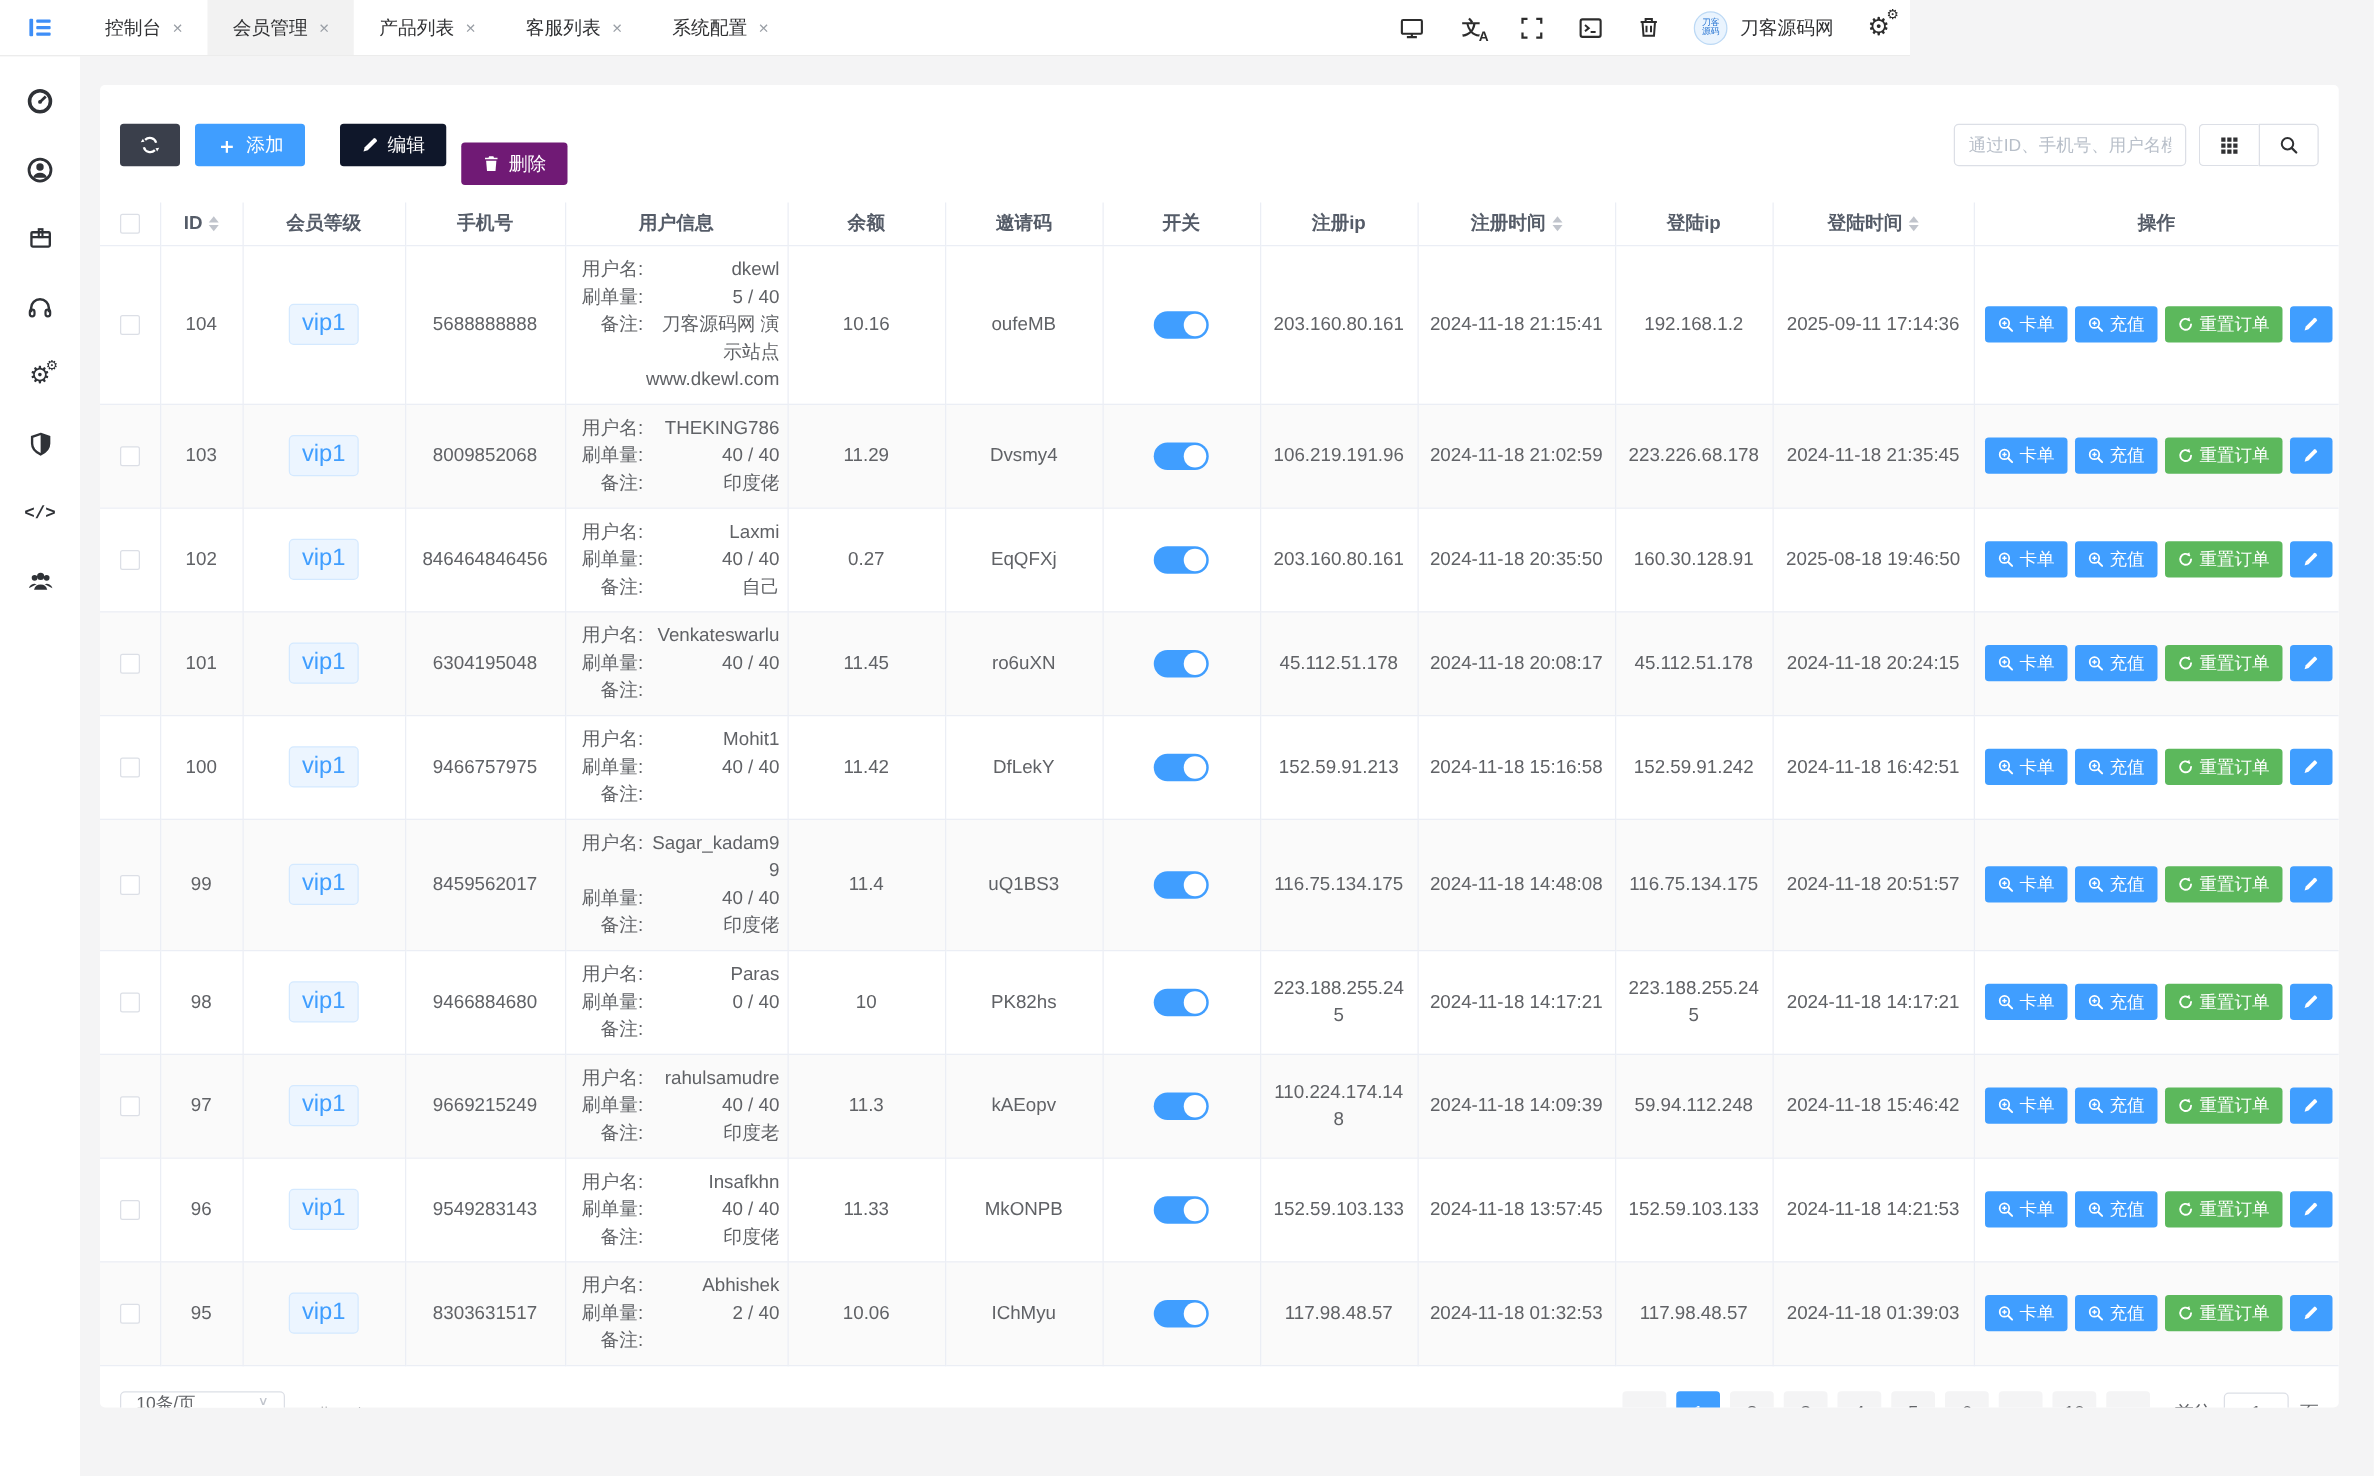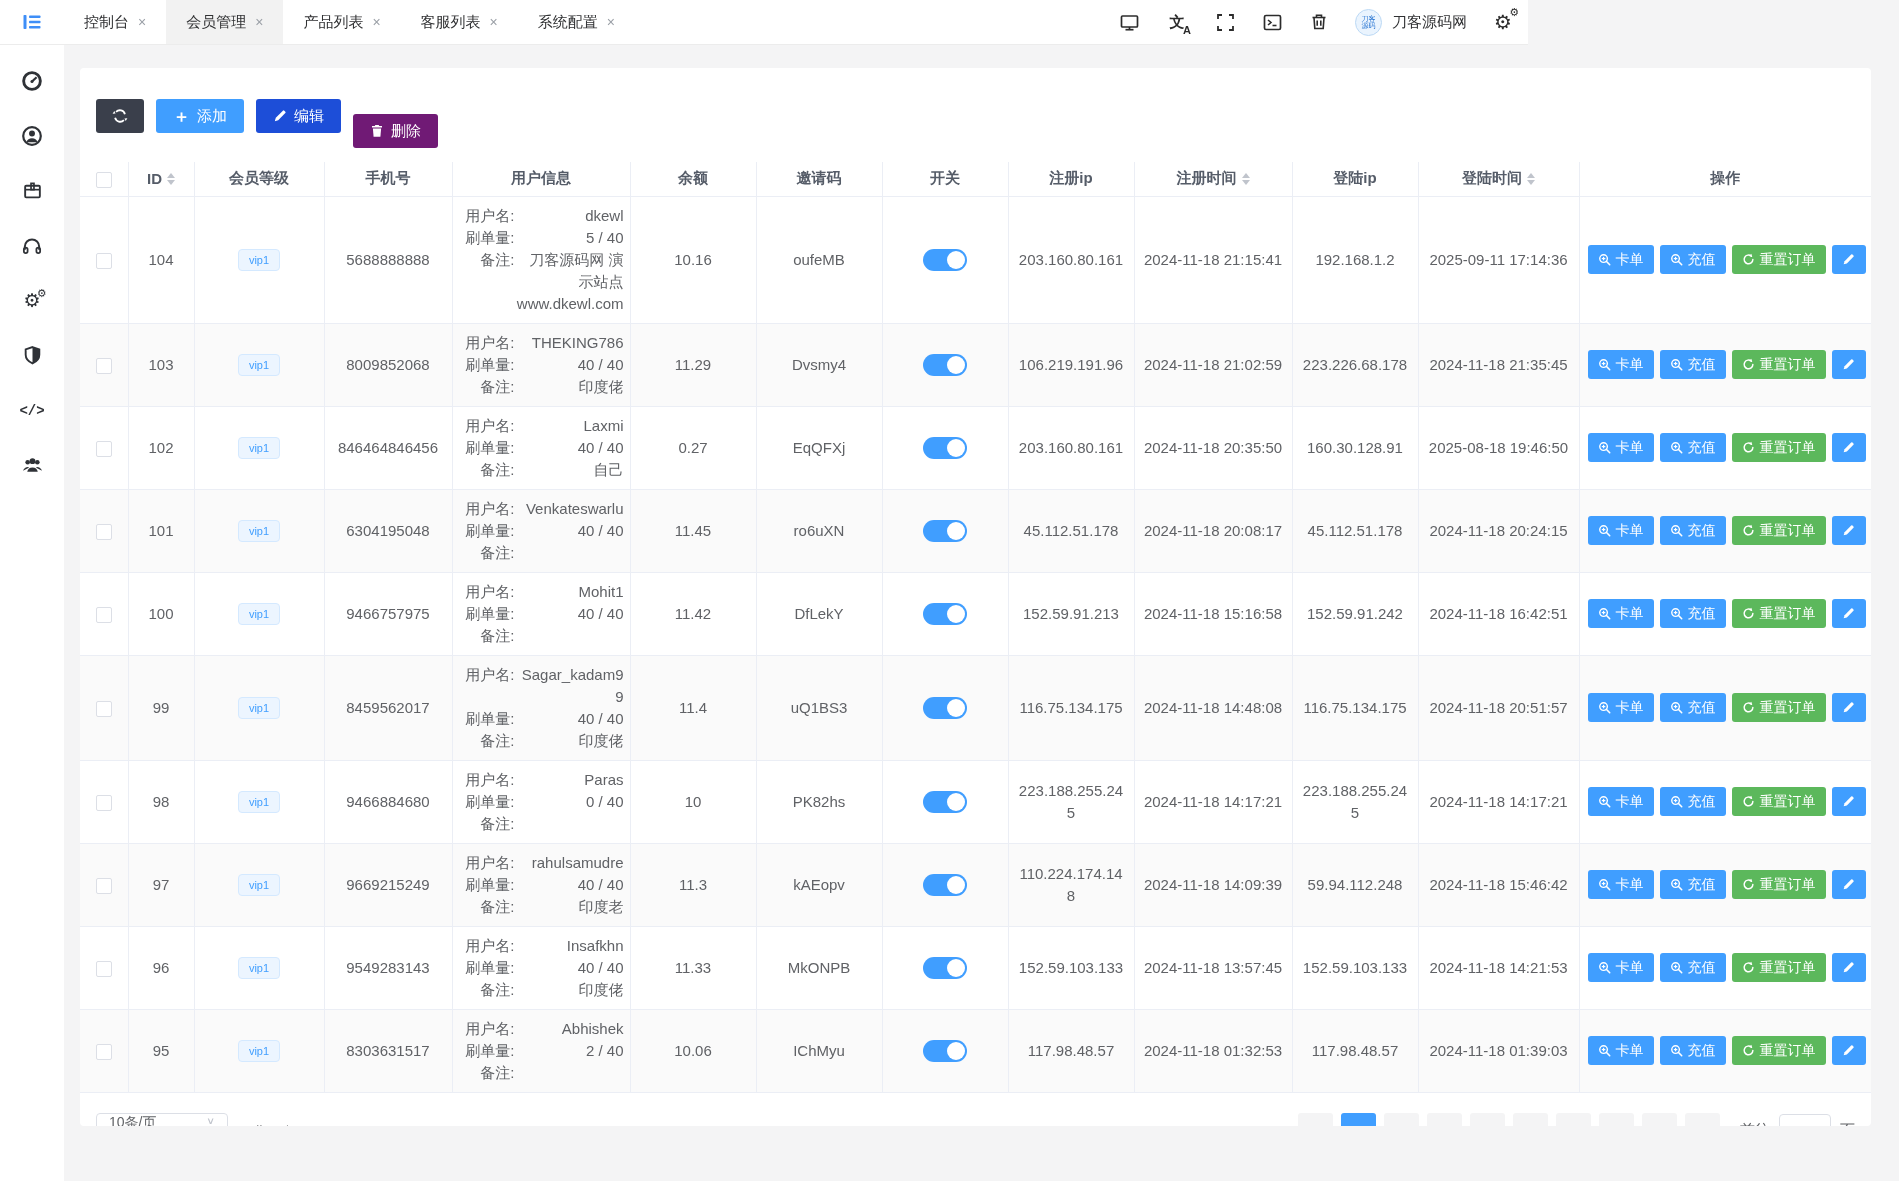--- a/index.html
+++ b/index.html
@@ -40,21 +40,21 @@
   
   .card { position:absolute; left:80px; top:68px; width:1791px; height:1058px;
     background:#fff; border-radius:4px; overflow:hidden; }
 
   .toolbar { display:flex; align-items:center; padding:16px 16px 14px 16px; }
   .btn { border:none; border-radius:3px; height:34px; display:inline-flex; align-items:center;
     justify-content:center; gap:7px; color:#fff; font-size:15px; cursor:pointer;
     font-family:inherit; }
   .btn-refresh { width:48px; background:#3a3f4b; margin-right:12px; }
   .btn-add { background:#409eff; padding:0 17px; margin-right:12px; }
-  .btn-edit { background:#1d4ed8; padding:14px 17px; margin-right:12px; cursor:not-allowed; }
+  .btn-edit { background:#0f172a; padding:14px 17px; margin-right:12px; cursor:not-allowed;margin-left:16px; }
   .btn-del { background:#701a75; padding:0 17px; cursor:not-allowed;margin-top:30px; }
   .plus-glyph { font-size:17px; line-height:1; font-weight:bold; }
 
   .toolbar-right { margin-left:auto; display:flex; align-items:center; }
   .search-input { width:186px; height:34px; border:1px solid #dcdfe6; border-radius:4px;
     padding:0 11px; font-size:14px; color:#606266; outline:none; font-family:inherit; }
   .search-input::placeholder { color:#b8bfc9; }
   .icon-group { display:flex; margin-left:10px; }
   .icon-group .igbtn { width:48px; height:34px; background:#fff; border:1px solid #dcdfe6;
     display:flex; align-items:center; justify-content:center; cursor:pointer; color:#303133; }
@@ -72,21 +72,21 @@
   tbody tr:nth-child(even) td { background:#fafafa; }
   .th-inner { display:inline-flex; align-items:center; }
   .carets { display:inline-flex; flex-direction:column; margin-left:5px; }
   .carets i { display:block; width:0; height:0; border-left:4px solid transparent; border-right:4px solid transparent; }
   .carets .up { border-bottom:5px solid #c0c4cc; margin-bottom:2px; }
   .carets .dn { border-top:5px solid #c0c4cc; }
 
   .cb { display:inline-block; width:16px; height:16px; border:1px solid #dcdfe6; border-radius:2px;
     background:#fff; vertical-align:middle; cursor:pointer; }
 
-  .vip-badge { display:inline-block; padding:3px 10px; font-size:11px; color:#409eff;
+  .vip-badge { display:inline-block; padding:3px 10px; font-size:19px; color:#409eff;
     background:#ecf5ff; border:1px solid #d4e9ff; border-radius:4px; line-height:1.3; }
 
   .uinfo { text-align:right; padding-left:8px; padding-right:6px; }
   .ui-line { display:flex; align-items:flex-start; }
   .ui-label { width:54px; flex-shrink:0; }
   .ui-val { flex:1; word-break:break-word; }
 
   .ip-cell { word-break:break-all; padding-left:8px; padding-right:8px; }
 
   .toggle { display:inline-block; width:44px; height:22px; border-radius:11px; background:#409eff;
@@ -272,20 +272,46 @@
       <span>编辑</span>
     </button>
     <button class="btn btn-del">
       <svg width="14" height="14" viewBox="0 0 14 14">
           <path fill="#fff" d="M5.3 1h3.4l.5 1.1H12v1.3H2V2.1h2.8z"></path>
           <path fill="#fff" d="M2.9 4.5h8.2l-.7 8.3H3.6z"></path>
         </svg>
       <span>删除</span>
     </button>
 
+    <div class="toolbar-right">
+      <input class="search-input" type="text" placeholder="通过ID、手机号、用户名模" style="">
+      <div class="icon-group">
+        <div class="igbtn">
+          <svg width="15" height="15" viewBox="0 0 15 15">
+              <g fill="#303133">
+                <rect x="1" y="1" width="3.4" height="3.4"></rect>
+                <rect x="5.8" y="1" width="3.4" height="3.4"></rect>
+                <rect x="10.6" y="1" width="3.4" height="3.4"></rect>
+                <rect x="1" y="5.8" width="3.4" height="3.4"></rect>
+                <rect x="5.8" y="5.8" width="3.4" height="3.4"></rect>
+                <rect x="10.6" y="5.8" width="3.4" height="3.4"></rect>
+                <rect x="1" y="10.6" width="3.4" height="3.4"></rect>
+                <rect x="5.8" y="10.6" width="3.4" height="3.4"></rect>
+                <rect x="10.6" y="10.6" width="3.4" height="3.4"></rect>
+              </g>
+            </svg>
+        </div>
+        <div class="igbtn">
+          <svg width="16" height="16" viewBox="0 0 16 16">
+              <circle cx="7" cy="7" r="4.6" fill="none" stroke="#303133" stroke-width="1.6"></circle>
+              <line x1="10.5" y1="10.5" x2="14" y2="14" stroke="#303133" stroke-width="1.8" stroke-linecap="round"></line>
+            </svg>
+        </div>
+      </div>
+    </div>
   </div>
 
   <table>
     <colgroup>
       <col style="width:48px">
         <col style="width:66px">
         <col style="width:130px">
         <col style="width:128px">
       <col style="width:178px">
         <col style="width:126px">

